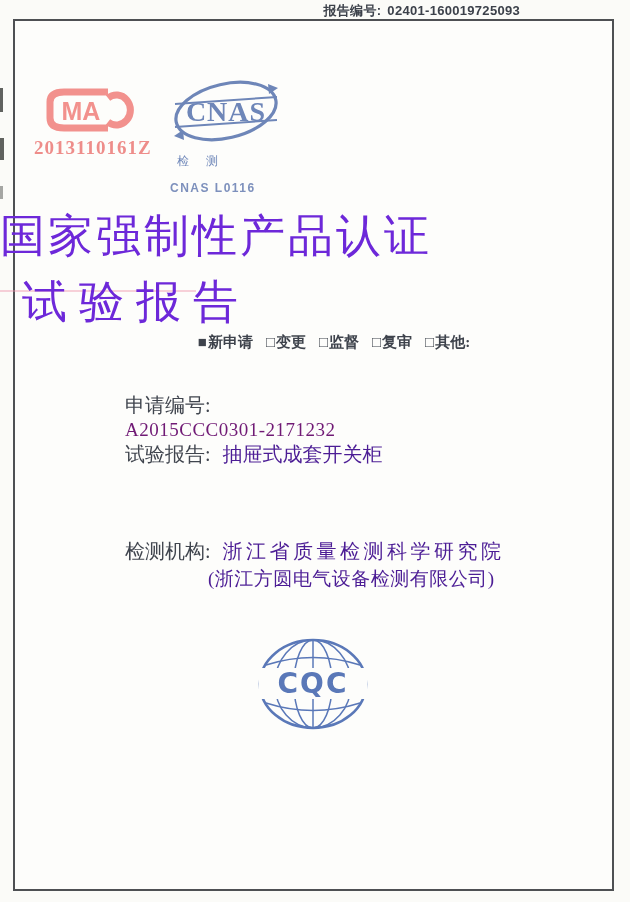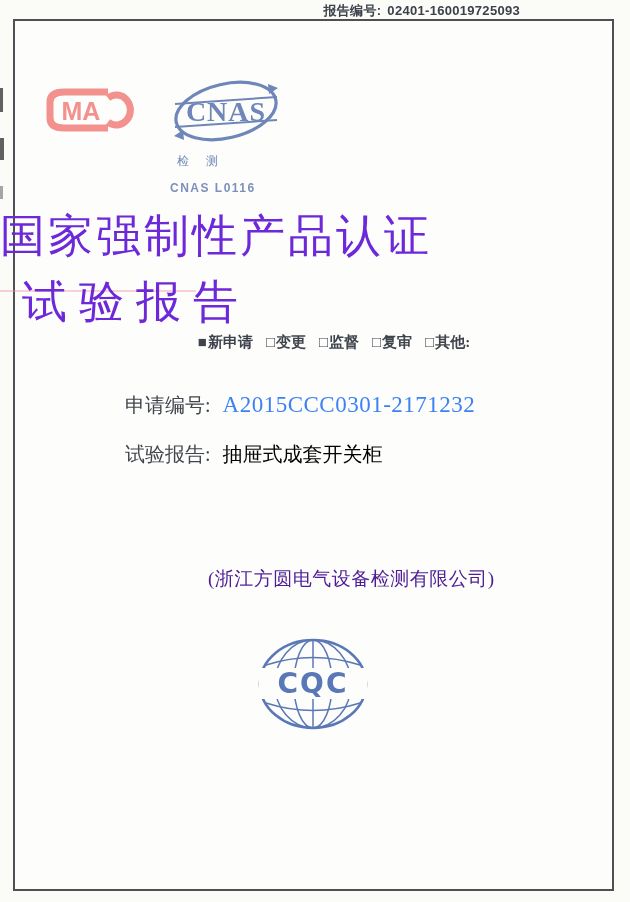--- a/index.html
+++ b/index.html
@@ -44,23 +44,23 @@
   
   .check-row { position:absolute; top:333px; left:15px; width:600px; display:flex;
                justify-content:center; gap:13px; font-size:15px; font-weight:600;
                color:#3e434c; padding-left:38px; }
   .check-item { white-space:nowrap; }
   .check-item .box { margin-right:1px; }
 
   
   .field-row { position:absolute; left:125px; display:flex; align-items:baseline; }
   .f-label { font-size:20px; color:#40454e; margin-right:12px; white-space:pre; }
-  .f-value-serif { font-size:23px; color:#3b82f6; letter-spacing:0.5px; }
-  .f-value-cn { font-size:20px; color:#000000; }
-  .r1 { top:392px; } .r2 { top:441px; } .r3 { top:489px; } .r4 { top:538px; }
+  .f-value-serif { font-size:19px; color:#701a75; letter-spacing:0.5px; }
+  .f-value-cn { font-size:20px; color:#4c1d95; }
+  .r1 { top:392px;flex-direction:column; } .r2 { top:441px; } .r3 { top:489px; } .r4 { top:538px; }
   .r4 .f-value-cn { letter-spacing:3.5px; }
   .field-line2 { position:absolute; left:208px; top:566px; font-size:19px; color:#4c1d95;
                  letter-spacing:0.5px; }
 
   
   .cqc { position:absolute; left:257px; top:637px; }
 </style>
 </head>
 <body>
 
@@ -76,20 +76,21 @@
   <div class="edge-mark m2"></div>
   <div class="edge-mark m3"></div>
   <div class="pink-line"></div>
 
   <div class="cma">
     <svg width="90" height="46" viewBox="0 0 90 46">
       <path d="M 64 5 L 20 5 Q 6 5 6 15 L 6 31 Q 6 41 20 41 L 64 41" fill="none" stroke="#f2918d" stroke-width="7" stroke-linecap="butt"></path>
       <path d="M 64 11 A 14 15 0 1 1 64 35" fill="none" stroke="#f2918d" stroke-width="7"></path>
       <text x="37" y="33" text-anchor="middle" font-family="Liberation Sans, sans-serif" font-size="25" font-weight="800" fill="#f2918d" letter-spacing="0">MA</text>
     </svg>
+    <div class="cma-number">2013110161Z</div>
   </div>
 
   <div class="cnas">
     <svg width="112" height="68" viewBox="0 0 112 68">
       <ellipse cx="56" cy="33" rx="51" ry="27" fill="none" stroke="#6e86b8" stroke-width="3.2" transform="rotate(-13 56 33)"></ellipse>
       <polygon points="98,6 108,10 99,16" fill="#6e86b8"></polygon>
       <polygon points="14,62 4,58 13,52" fill="#6e86b8"></polygon>
       <line x1="5" y1="26" x2="107" y2="19" stroke="#6e86b8" stroke-width="2"></line>
       <line x1="5" y1="49" x2="107" y2="42" stroke="#6e86b8" stroke-width="2"></line>
       <text x="56" y="43" text-anchor="middle" font-family="Liberation Serif, serif" font-size="28" font-weight="700" fill="#6e86b8" letter-spacing="1">CNAS</text>
@@ -110,20 +111,24 @@
   </div>
 
   <div class="field-row r1">
     <span class="f-label">申请编号:</span>
     <span class="f-value-serif">A2015CCC0301-2171232</span>
   </div>
   <div class="field-row r2">
     <span class="f-label">试验报告:</span>
     <span class="f-value-cn">抽屉式成套开关柜</span>
   </div>
+  <div class="field-row r4">
+    <span class="f-label">检测机构:</span>
+    <span class="f-value-cn">浙江省质量检测科学研究院</span>
+  </div>
   <div class="field-line2">(浙江方圆电气设备检测有限公司)</div>
 
   <div class="cqc">
     <svg width="112" height="94" viewBox="0 0 112 94">
       <ellipse cx="56" cy="47" rx="53" ry="44" fill="none" stroke="#5a78b8" stroke-width="2.6"></ellipse>
       <ellipse cx="56" cy="47" rx="38" ry="44" fill="none" stroke="#5a78b8" stroke-width="1.5"></ellipse>
       <ellipse cx="56" cy="47" rx="19" ry="44" fill="none" stroke="#5a78b8" stroke-width="1.5"></ellipse>
       <line x1="56" y1="3" x2="56" y2="91" stroke="#5a78b8" stroke-width="1.5"></line>
       <path d="M 9 28 Q 56 13 103 28" fill="none" stroke="#5a78b8" stroke-width="1.5"></path>
       <path d="M 9 66 Q 56 81 103 66" fill="none" stroke="#5a78b8" stroke-width="1.5"></path>

